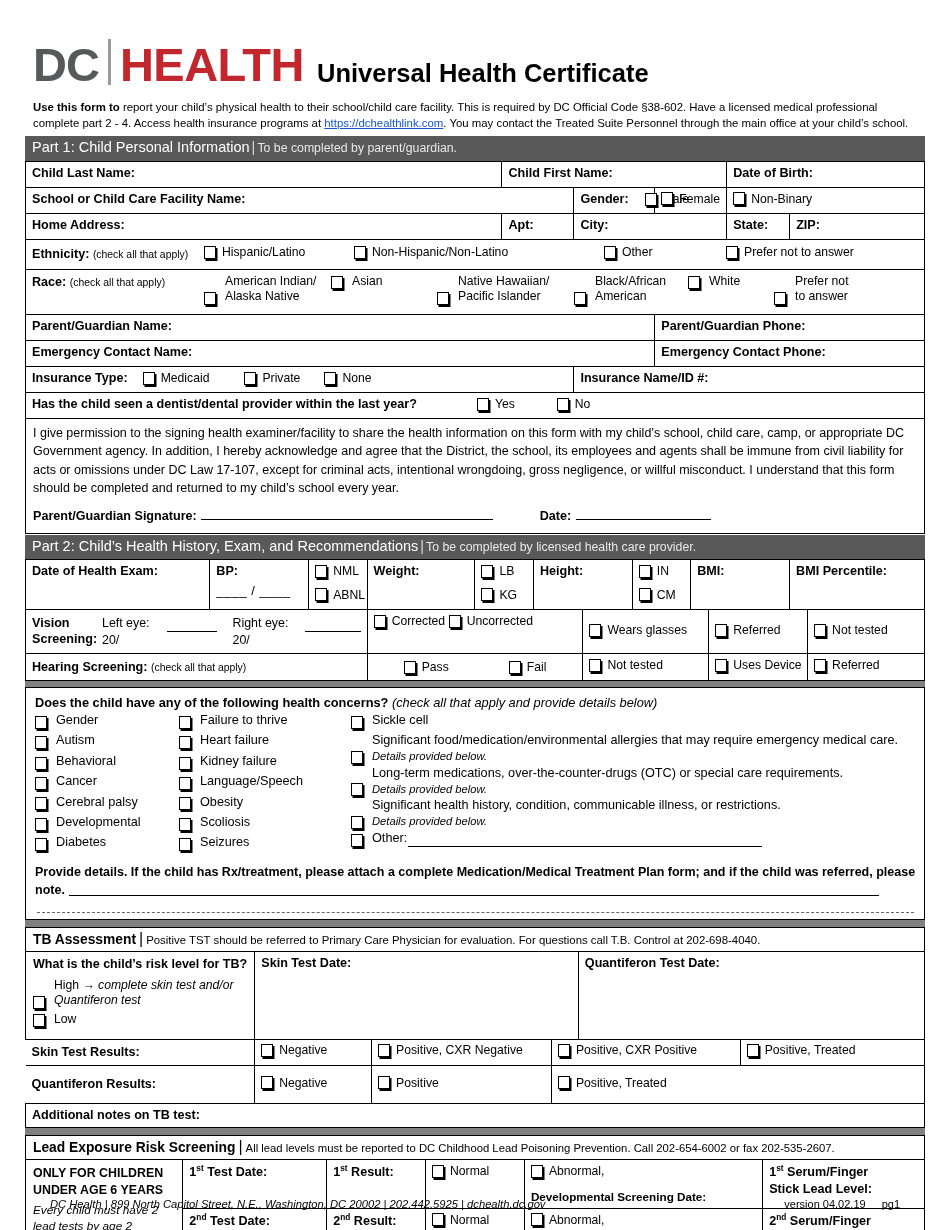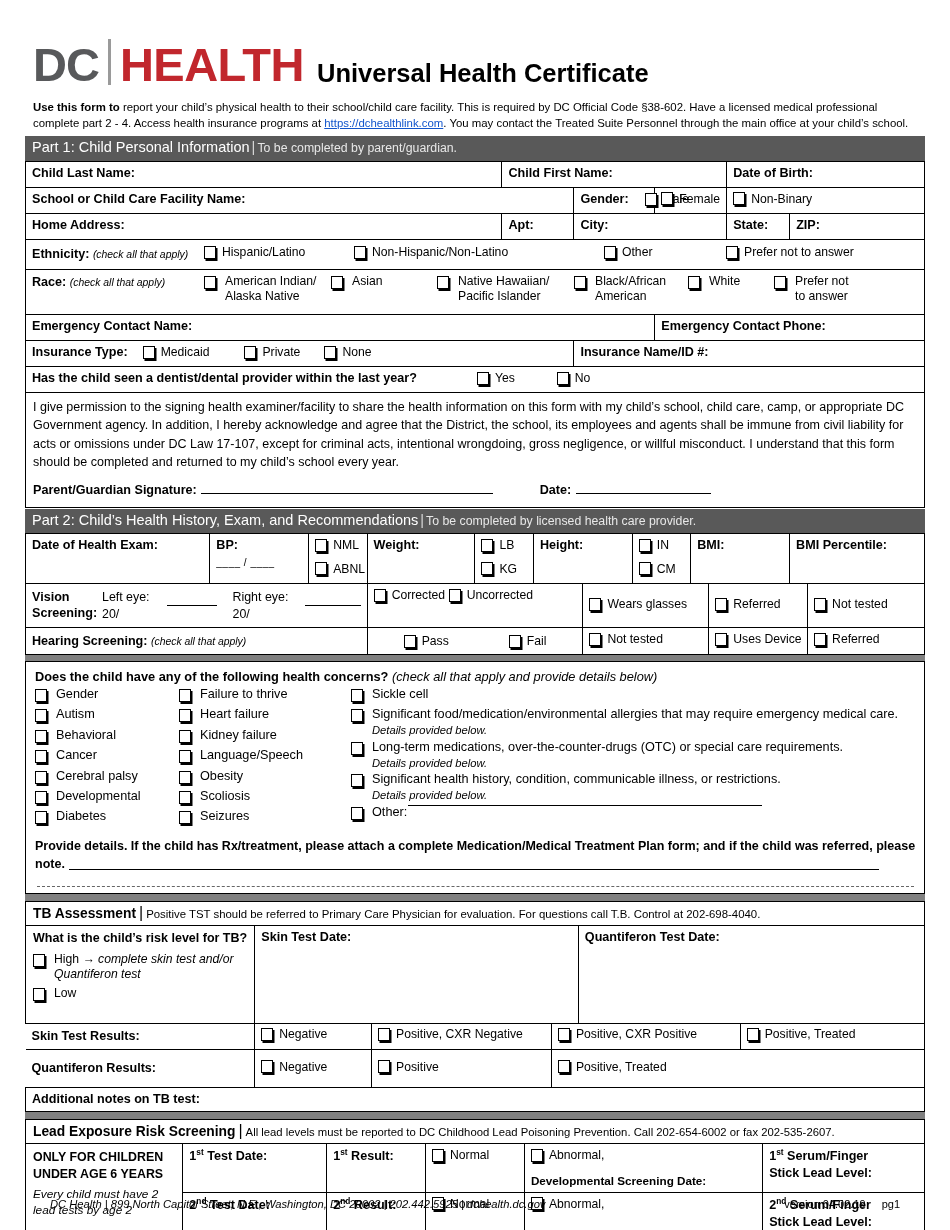--- a/index.html
+++ b/index.html
@@ -32,40 +32,40 @@
   .bar .s { font-weight:400; font-size:12.3px; color:#e8e8e8; }
   .spacer-bar { background:#808080; height:6px; }
   .spacer-bar2 { background:#808080; height:7px; }
 
   
   table.f { width:100%; border-collapse:collapse; table-layout:fixed; }
   table.f td { border:1px solid #000; padding:3px 6px; vertical-align:top; font-size:12.6px; line-height:1.35; }
   .lbl { font-weight:700; }
   .it { font-style:italic; }
   .sm { font-size:10.6px; }
-  .smi { font-size:10.4px; font-style:italic; }
+  .smi { font-size:10.4px; }
   .chk { display:inline-flex; align-items:center; white-space:nowrap; }
   .chk .cx { display:inline-block; width:12px; height:13px; border:1.9px solid #000;
              box-shadow:1.5px 2px 0 0 #000; margin-right:6px; flex:0 0 auto; background:#fff; }
   .chk .cl { font-size:12.2px; }
 
   .row-flex { display:flex; align-items:center; }
 
   
   .ul { display:inline-block; border-bottom:1.2px solid #000; vertical-align:-2px; }
 
   
   .concerns { border:1px solid #000; border-top:0; padding:7px 8px 6px 9px; }
   .concerns-q { font-size:12.8px; font-weight:700; margin-bottom:3px; }
   .concerns-q i { font-weight:400; font-style:italic; }
   .cols { display:flex; }
   .col1 { width:144px; }
   .col2 { width:172px; }
   .col3 { flex:1; }
-  .citem { display:flex; align-items:flex-start; margin-bottom:4.5px; }
+  .citem { display:flex; align-items:flex-end; margin-bottom:4.5px; }
   .citem .cx { display:inline-block; width:12px; height:13px; border:1.9px solid #000;
                box-shadow:1.5px 2px 0 0 #000; margin-right:9px; flex:0 0 auto; margin-top:2px; background:#fff; }
   .citem .ct { font-size:12.7px; line-height:1.25; }
   .citem .sub { display:block; font-style:italic; font-size:11.2px; line-height:1.3; }
   .provide { font-size:12.5px; font-weight:700; line-height:1.5; margin-top:7px; }
   .dashline { border-bottom:1.1px dashed #666; height:1px; margin:12px 2px 0 2px; }
 
   
   .footer { position:absolute; left:25px; right:25px; bottom:20px; display:flex;
             justify-content:space-between; font-size:11.2px; font-style:italic; padding:0 25px; }
@@ -186,20 +186,24 @@
                 <span class="ct" style="font-size:12.2px">White</span>
               </div>
           <div style="width:78px" class="citem">
                 <span class="cx"></span>
                 <span class="ct" style="font-size:12.2px">Prefer not to answer</span>
               </div>
         </div>
       </td>
     </tr>
     <tr>
+      <td colspan="4" style="height:26px"><span class="lbl">Parent/Guardian Name:</span></td>
+      <td colspan="3"><span class="lbl">Parent/Guardian Phone:</span></td>
+    </tr>
+    <tr>
       <td colspan="4" style="height:26px"><span class="lbl">Emergency Contact Name:</span></td>
       <td colspan="3"><span class="lbl">Emergency Contact Phone:</span></td>
     </tr>
     <tr>
       <td colspan="3" style="height:26px">
         <div class="row-flex">
           <span class="lbl" style="margin-right:15px">Insurance Type:</span>
           <span class="chk" style="margin-right:35px">
                 <span class="cx"></span>
                 <span class="cl">Medicaid</span>
@@ -259,21 +263,21 @@
         <col style="width:11%">
         <col style="width:6.5%">
         <col style="width:11%">
         <col style="width:15%">
     </colgroup>
     <tbody>
         <tr>
       <td rowspan="1" style="height:49px"><span class="lbl">Date of Health Exam:</span></td>
       <td>
         <div class="lbl">BP:</div>
-        <div style="font-size:10px;letter-spacing:0.5px;margin-top:2px">____ / ____</div>
+        <div style="font-size:13px;letter-spacing:0.5px;margin-top:2px">____ / ____</div>
       </td>
       <td>
         <div class="chk" style="margin-bottom:7px">
               <span class="cx"></span>
               <span class="cl sm">NML</span>
             </div>
         <div class="chk">
               <span class="cx"></span>
               <span class="cl sm">ABNL</span>
             </div>
@@ -488,21 +492,21 @@
   <table class="f">
     <colgroup>
         <col style="width:25.5%">
         <col style="width:17%">
         <col style="width:19%">
         <col style="width:19.5%">
         <col style="width:19%">
       </colgroup>
     <tbody>
         <tr>
-      <td rowspan="2" style="padding:4px 6px 18px 7px">
+      <td rowspan="2" style="padding:4px 6px 8px 7px">
         <div class="lbl" style="font-size:12.5px;margin-bottom:5px">What is the child’s risk level for TB?</div>
         <div class="citem" style="margin-bottom:3px">
           <span class="cx"></span>
           <span class="ct" style="font-size:12.2px"><span>High</span> <span>→</span> <i>complete skin test and/or Quantiferon test</i></span>
         </div>
         <div class="citem">
               <span class="cx"></span>
               <span class="ct" style="font-size:12.2px">Low</span>
             </div>
       </td>

